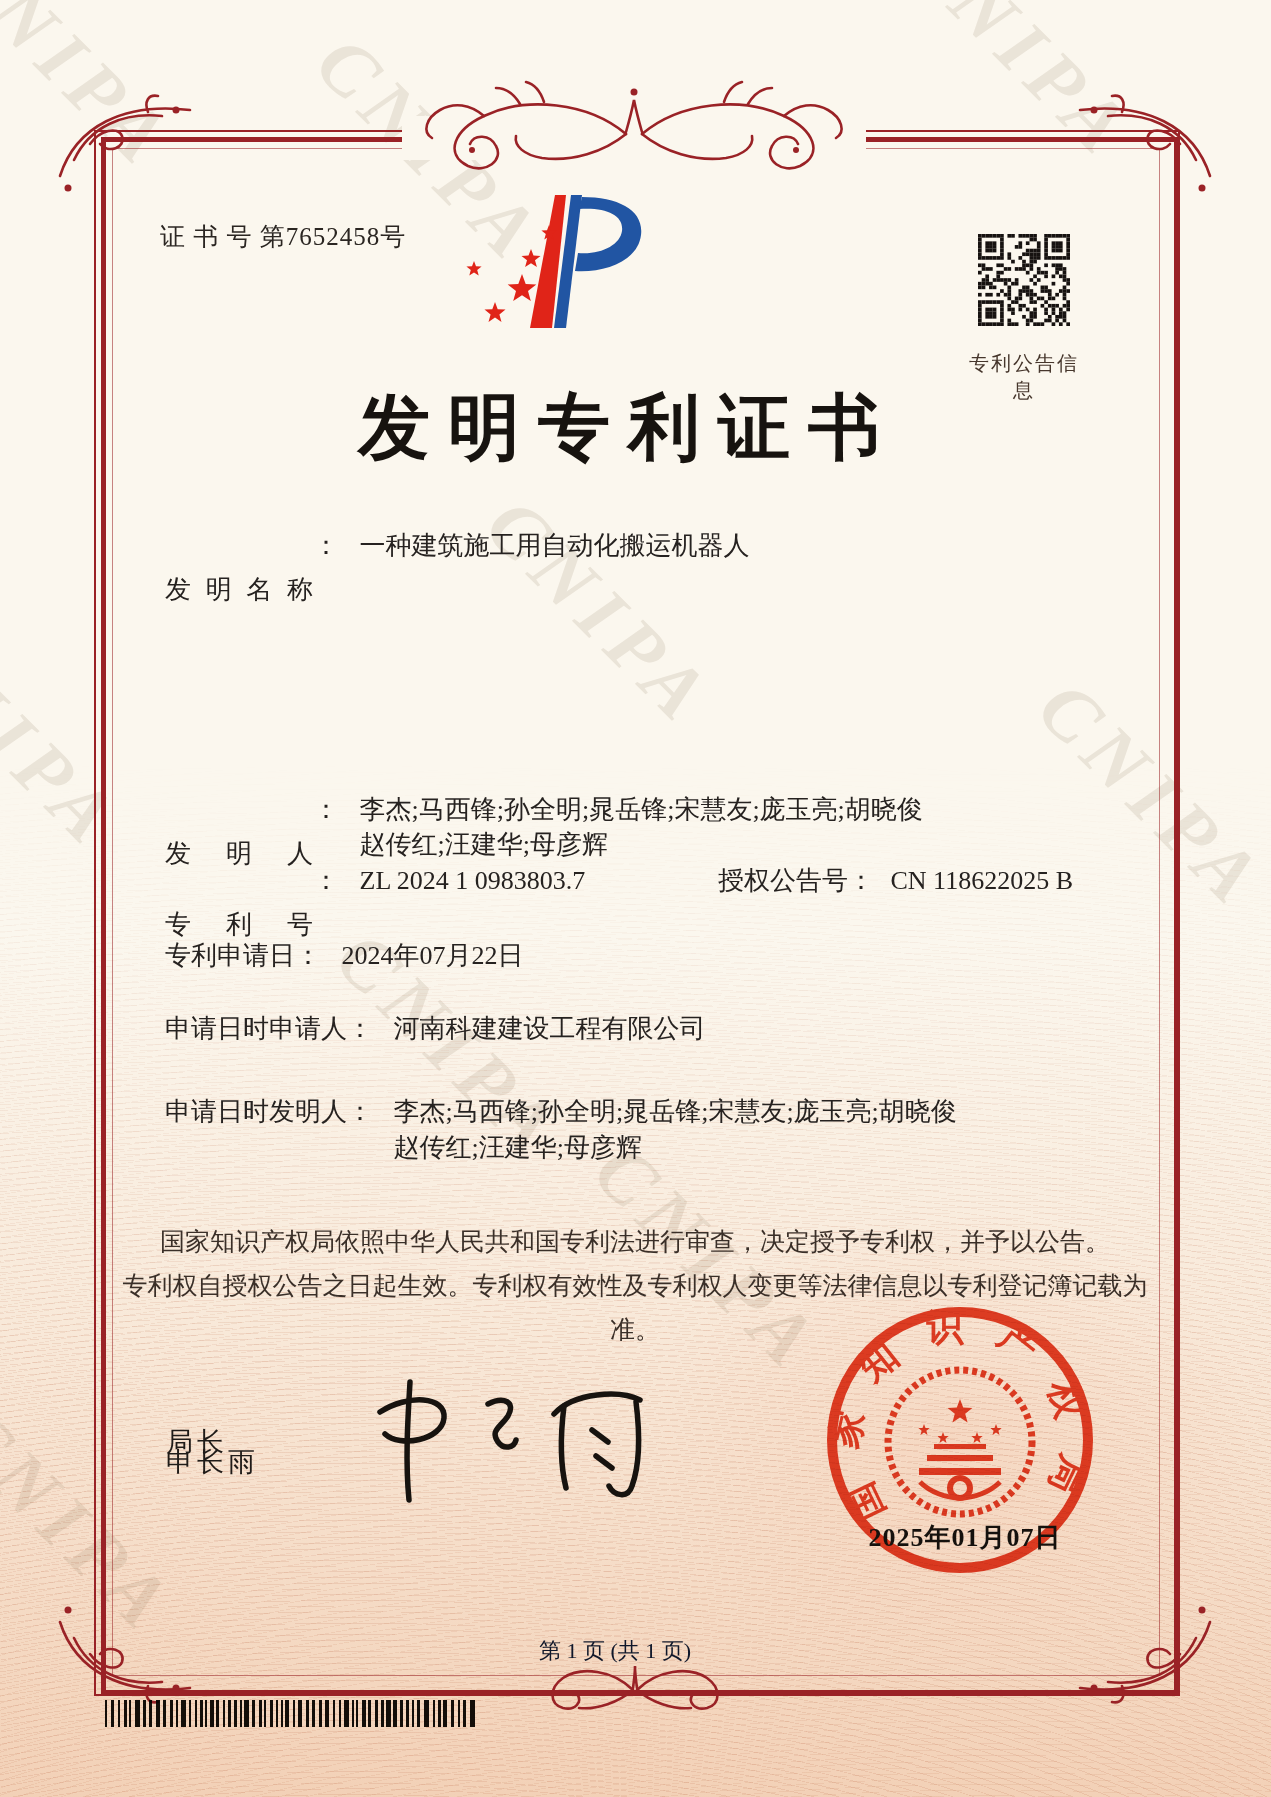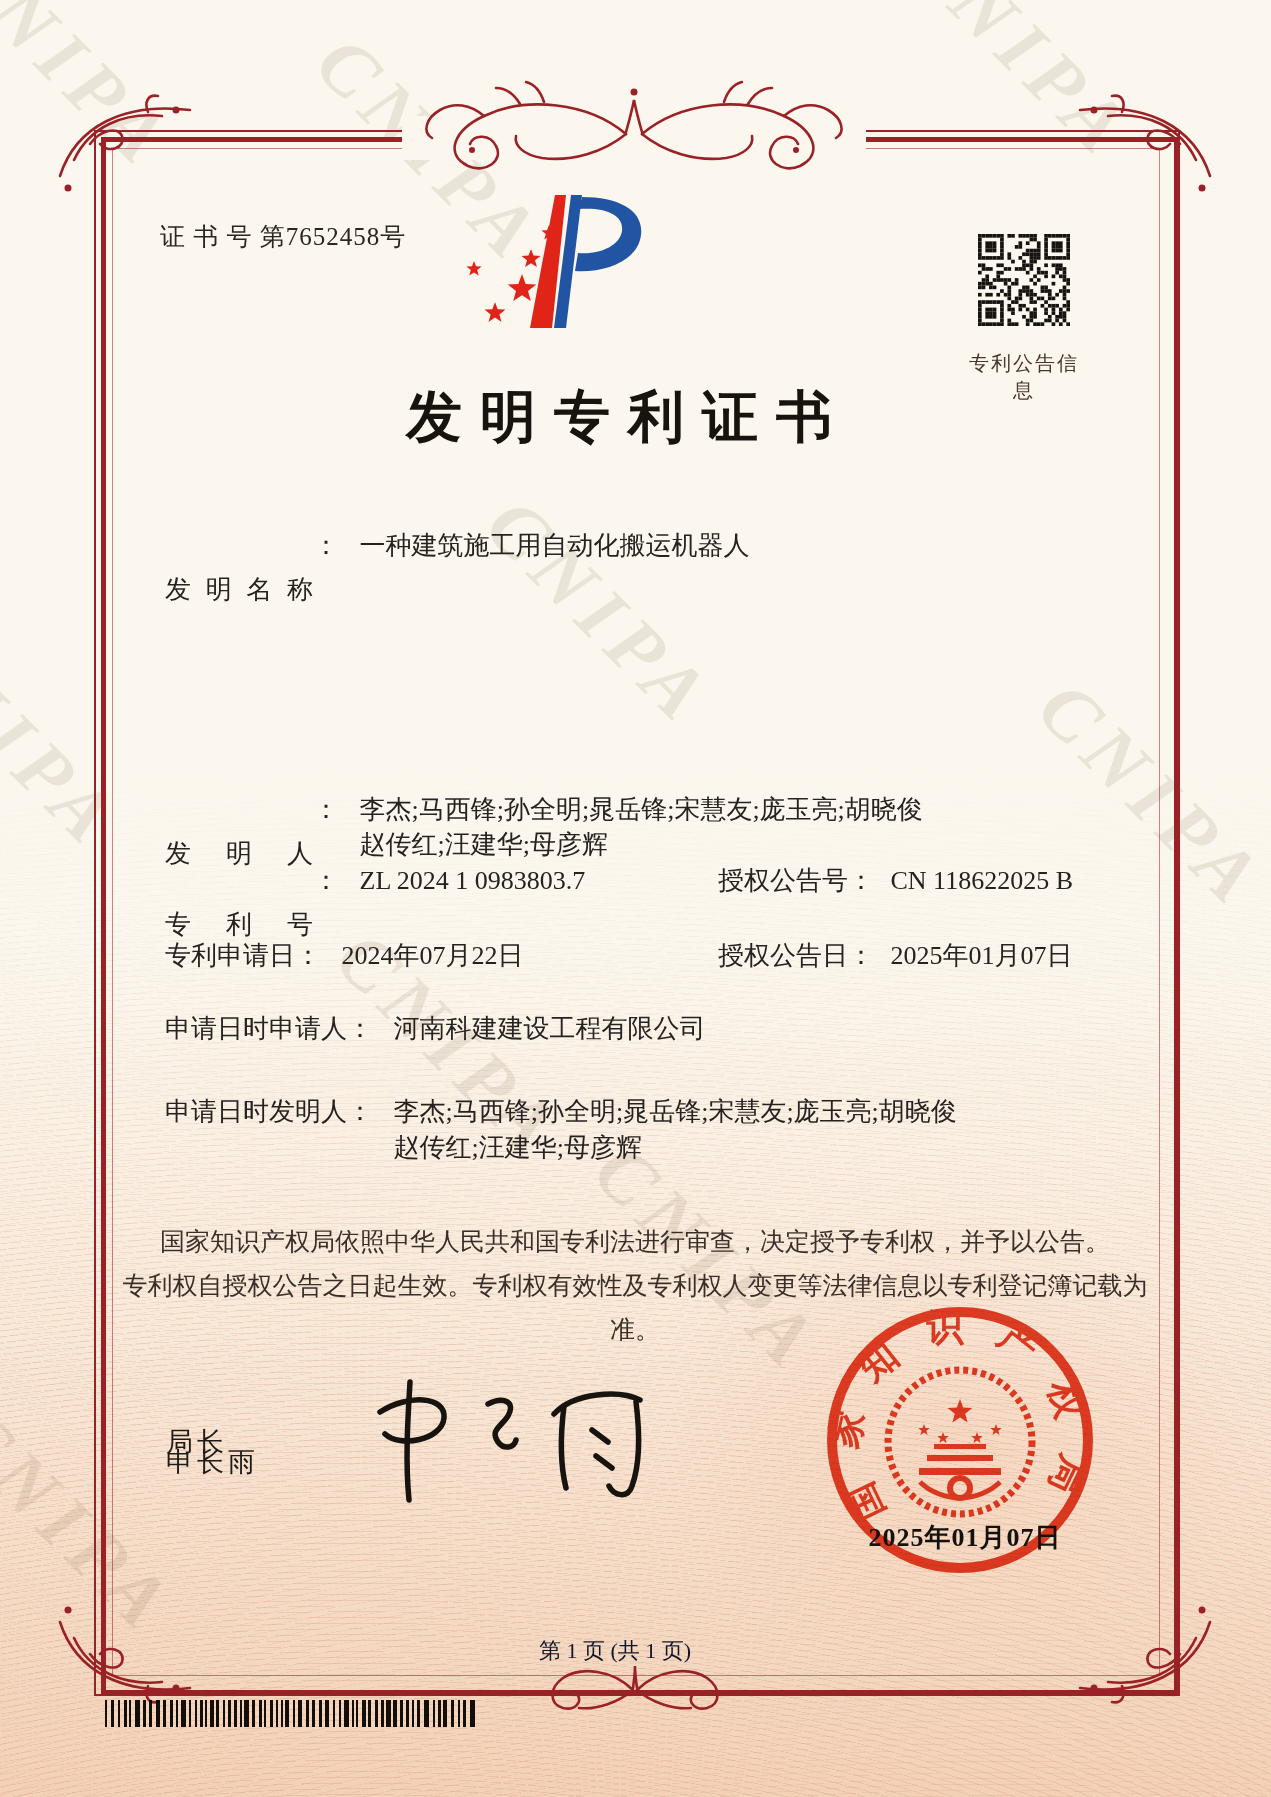--- a/index.html
+++ b/index.html
@@ -37,21 +37,21 @@
   .orn path{stroke:var(--border-red);fill:none;stroke-width:2.6;stroke-linecap:round;}
   .orn .fdot{fill:var(--border-red);stroke:none;}
   
   .certno{position:absolute;left:160px;top:220px;font-size:25px;letter-spacing:1px;color:#2b2622;}
   .logo{position:absolute;left:455px;top:183px;}
   .qrblock{position:absolute;left:969px;top:234px;width:110px;text-align:center;}
   .qrblock svg{display:block;margin:0 auto;}
   .qrcap{margin-top:24px;font-size:20px;letter-spacing:2px;color:#46362c;
          font-family:"Liberation Serif",serif;}
   .title{position:absolute;left:128px;top:380px;width:1000px;text-align:center;
-         font-size:56px;font-weight:700;letter-spacing:18px;color:#17130f;}
+         font-size:72px;font-weight:700;letter-spacing:18px;color:#17130f;}
   
   .row{position:absolute;left:165px;font-size:26px;line-height:37px;white-space:nowrap;}
   .row .lbl{display:inline-block;vertical-align:top;color:#262220;}
   .row .j4{width:148px;text-align:justify;text-align-last:justify;margin-top:44px;}
   .row .colon{display:inline-block;vertical-align:top;}
   .row .val{display:inline-block;vertical-align:top;margin-left:14px;
             white-space:pre-line;color:#262220;}
   .rcol{left:718px;}
   
   .statement{position:absolute;left:120px;top:1220px;width:1030px;text-align:center;
@@ -474,24 +474,20 @@
   </div>
   <div class="row rcol" style="top:862px">
     <span class="lbl">授权公告号</span><span class="colon">：</span>
     <span class="val" style="margin-left:10px">CN 118622025 B</span>
   </div>
 
   <div class="row" style="top:937px">
     <span class="lbl">专利申请日</span><span class="colon">：</span>
     <span class="val">2024年07月22日</span>
   </div>
-  <div class="row rcol" style="top:937px">
-    <span class="lbl">授权公告日</span><span class="colon">：</span>
-    <span class="val" style="margin-left:10px">2025年01月07日</span>
-  </div>
 
   <div class="row" style="top:1010px">
     <span class="lbl">申请日时申请人</span><span class="colon">：</span>
     <span class="val">河南科建建设工程有限公司</span>
   </div>
 
   <div class="row" style="top:1094px;line-height:36px">
     <span class="lbl">申请日时发明人</span><span class="colon">：</span>
     <span class="val">李杰;马西锋;孙全明;晁岳锋;宋慧友;庞玉亮;胡晓俊
 赵传红;汪建华;母彦辉</span>

